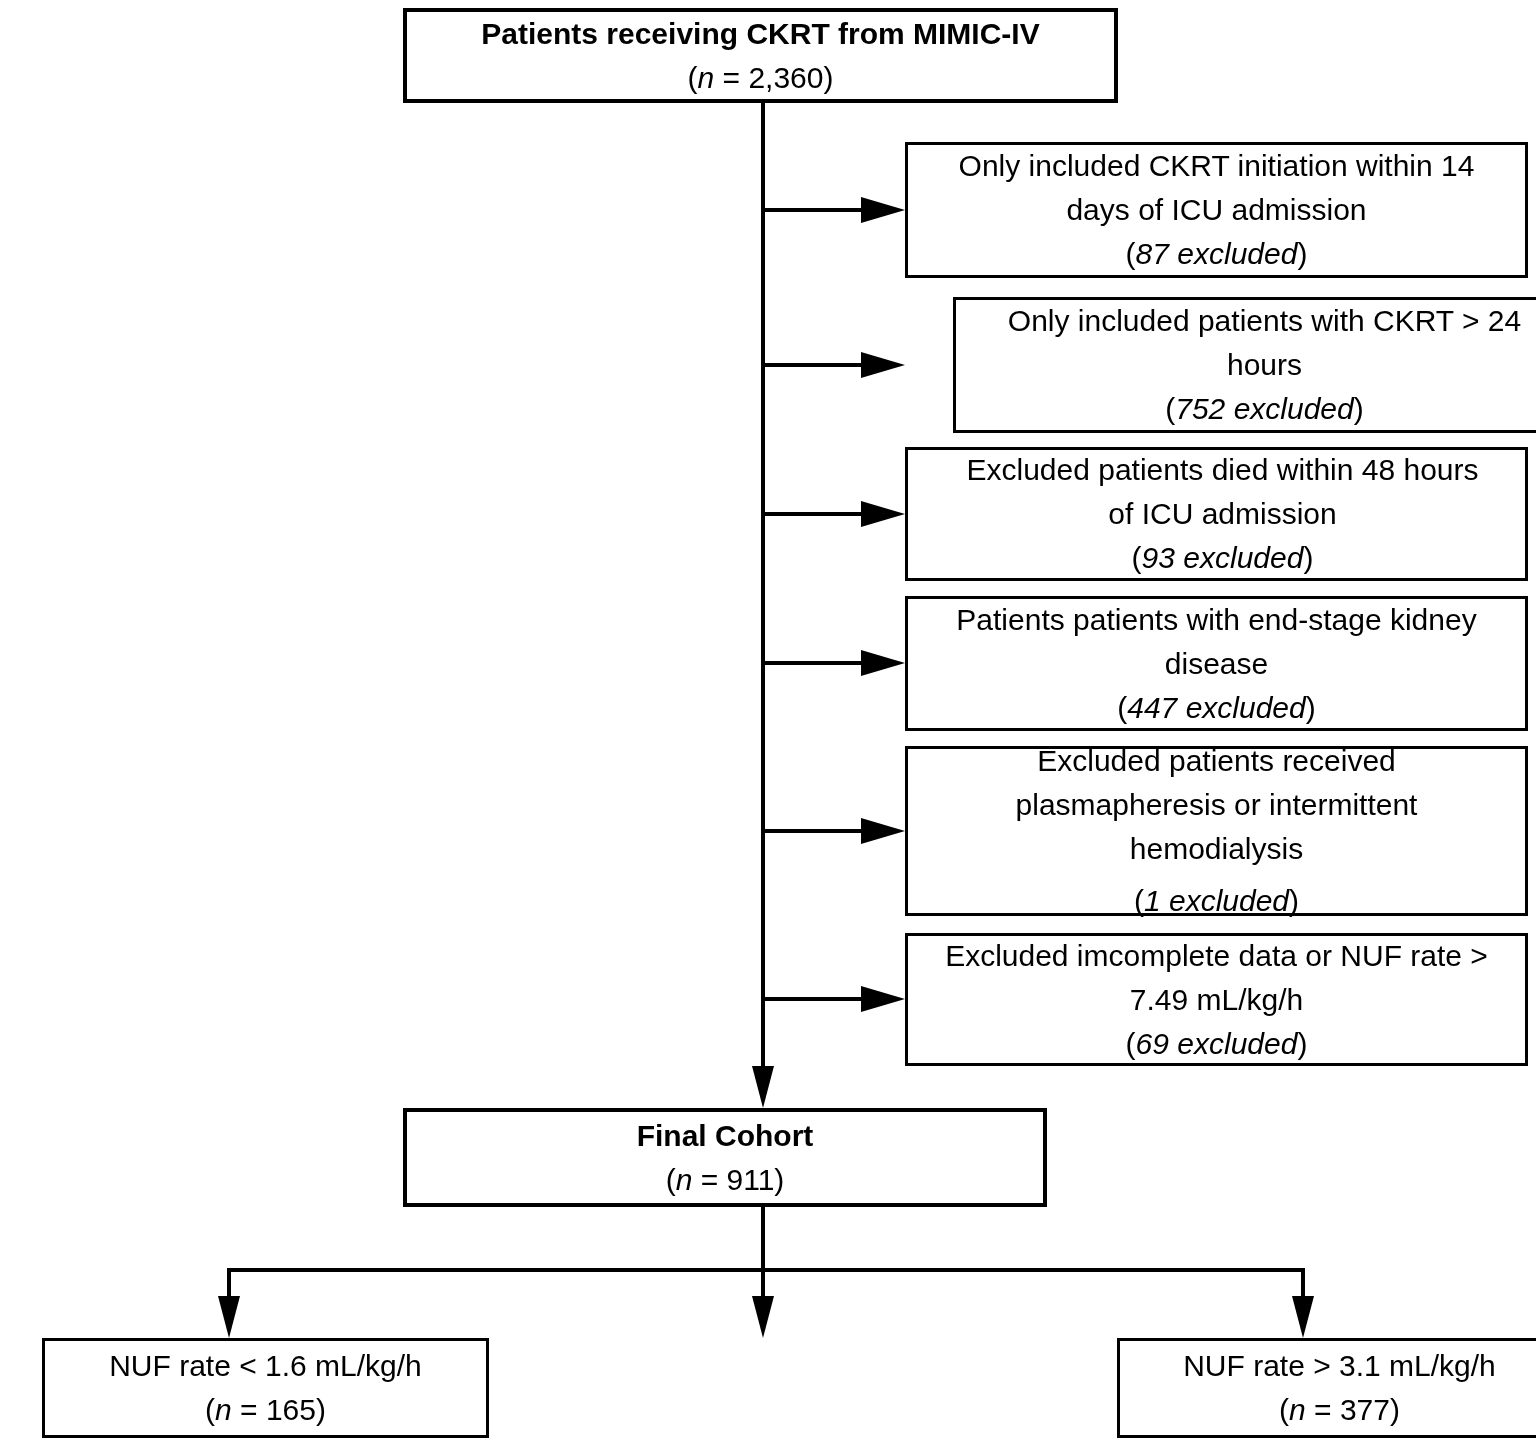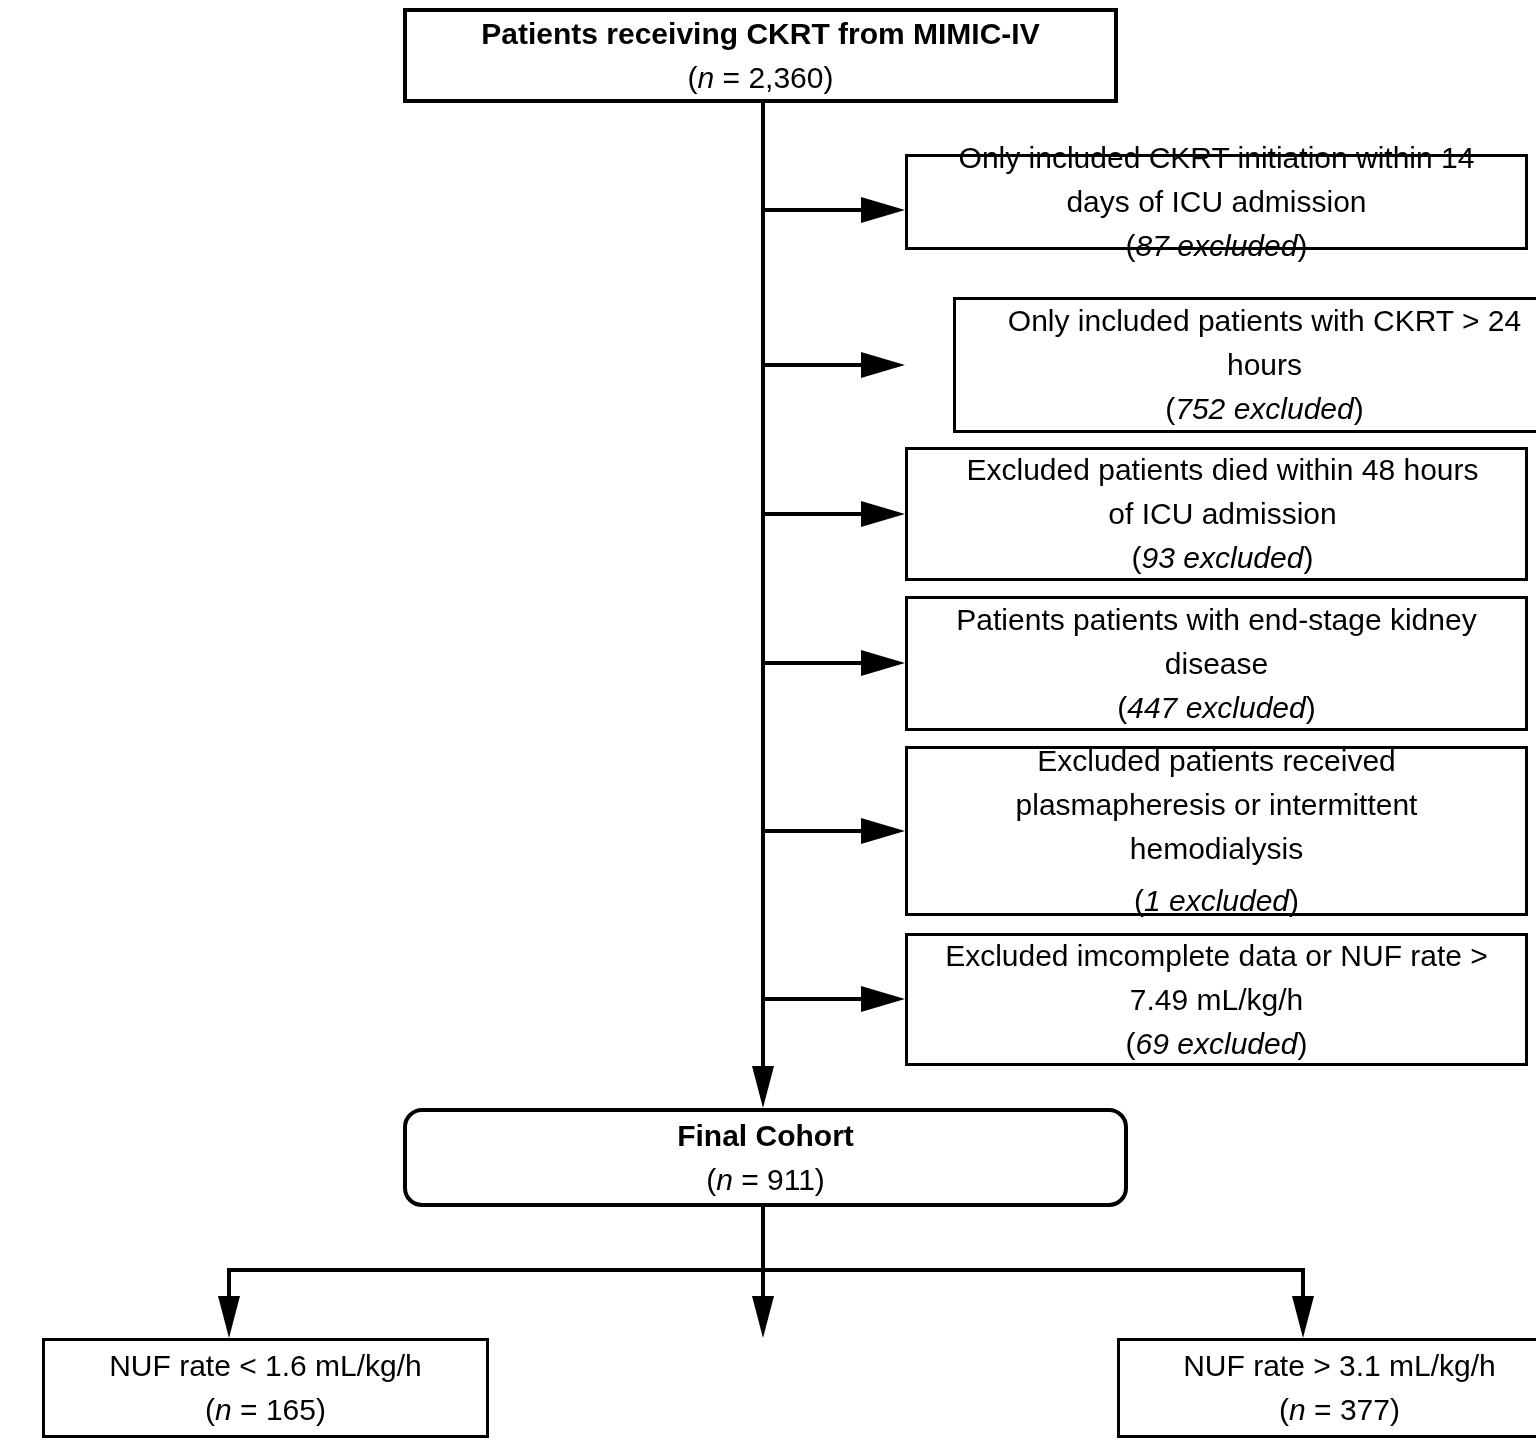--- a/index.html
+++ b/index.html
@@ -36,23 +36,23 @@
     border-left: 44px solid #000000;
   }
   .arrow-down {
     position: absolute; width: 0; height: 0;
     border-left: 11px solid transparent;
     border-right: 11px solid transparent;
     border-top: 42px solid #000000;
   }
   
   .top-box   { left: 403px; top: 8px;    width: 715px; height: 95px; }
-  .final-box { left: 403px; top: 1108px; width: 725px; height: 99px; border-radius: 19px; }
+  .final-box { left: 403px; top: 1108px; width: 644px; height: 99px; }
   .excl { left: 905px; width: 623px; }
-  .e0 { top: 154px; height: 96px; }
+  .e0 { top: 142px; height: 136px; }
   .e1 { top: 297px; height: 136px; margin-left: 48px; }
   .e2 { top: 447px; height: 134px; padding-left: 12px; }
   .e3 { top: 596px; height: 135px; }
   .e4 { top: 746px; height: 170px; gap: 8px; }
   .e5 { top: 933px; height: 133px; }
   .out { top: 1338px; height: 100px; margin-left: 36px; }
   .o0 { left: 6px;    width: 447px; }
   .o1 { left: 540px;  width: 446px; }
   .o2 { left: 1081px; width: 445px; }
 </style>

